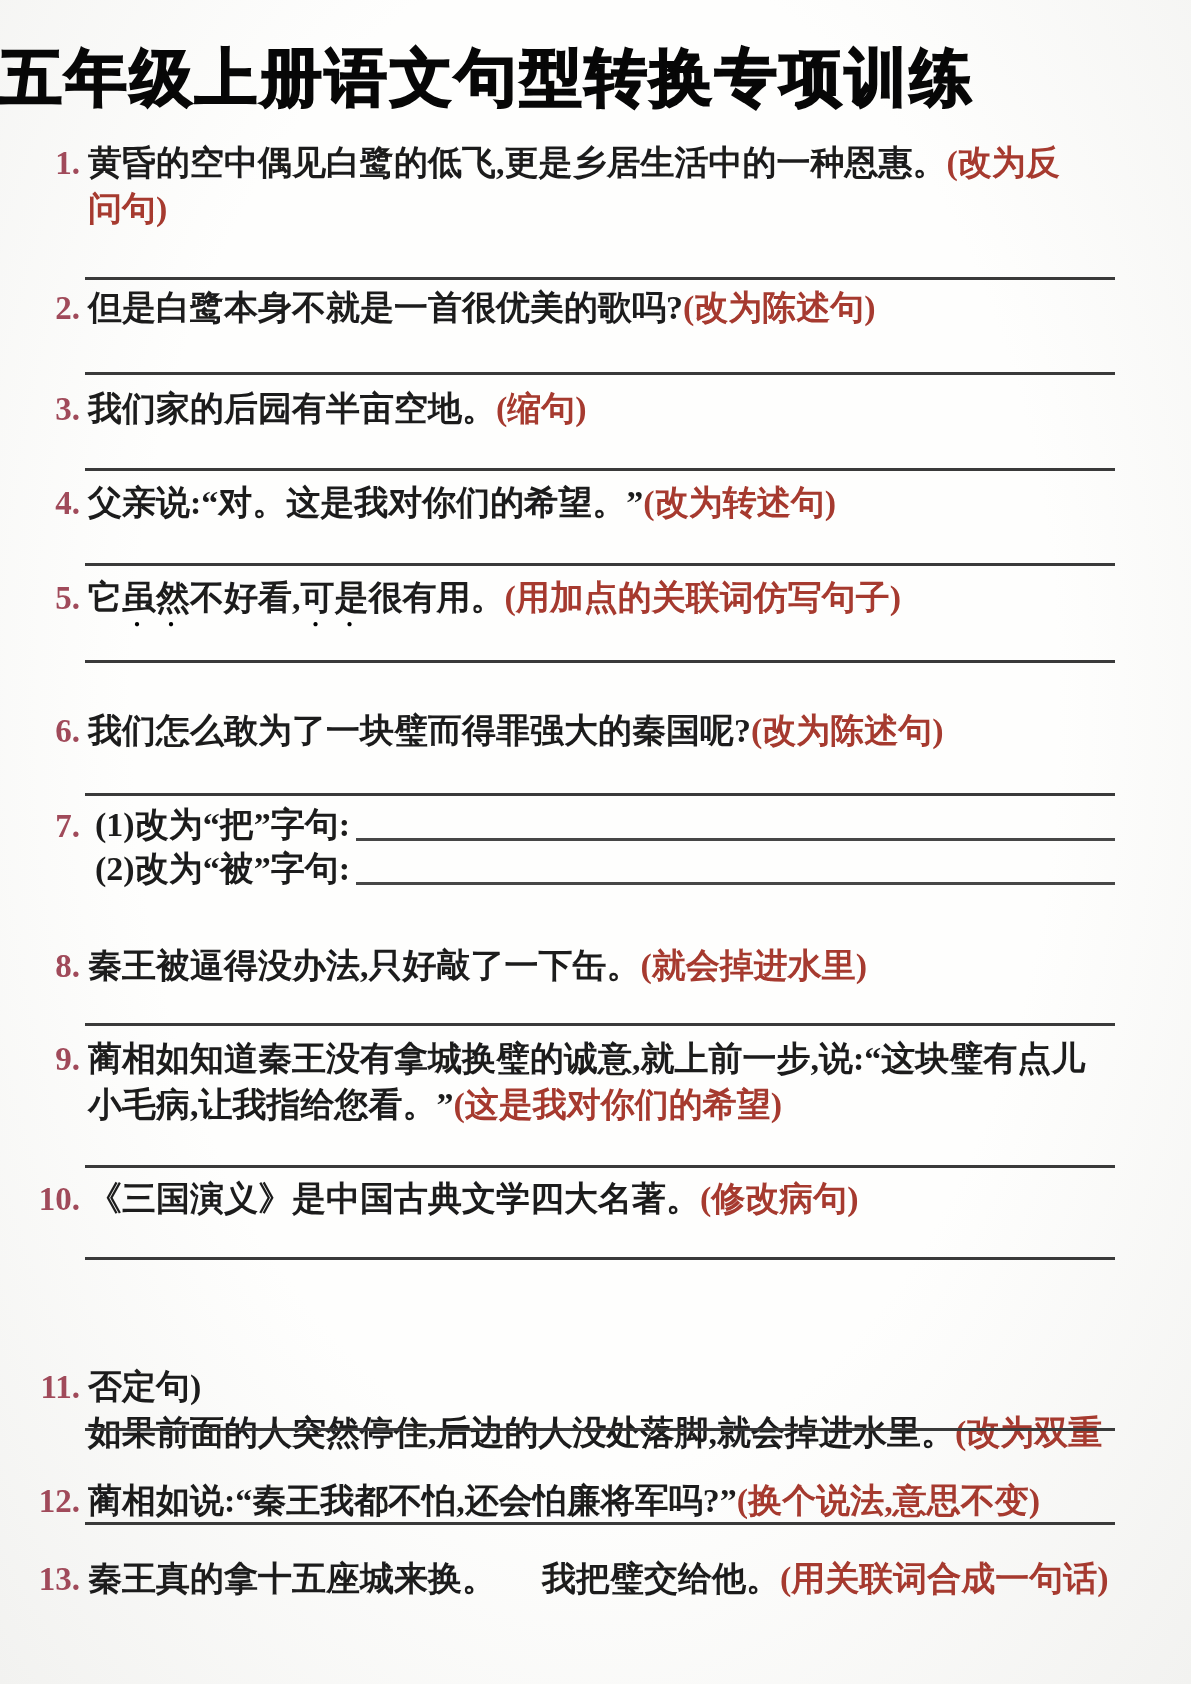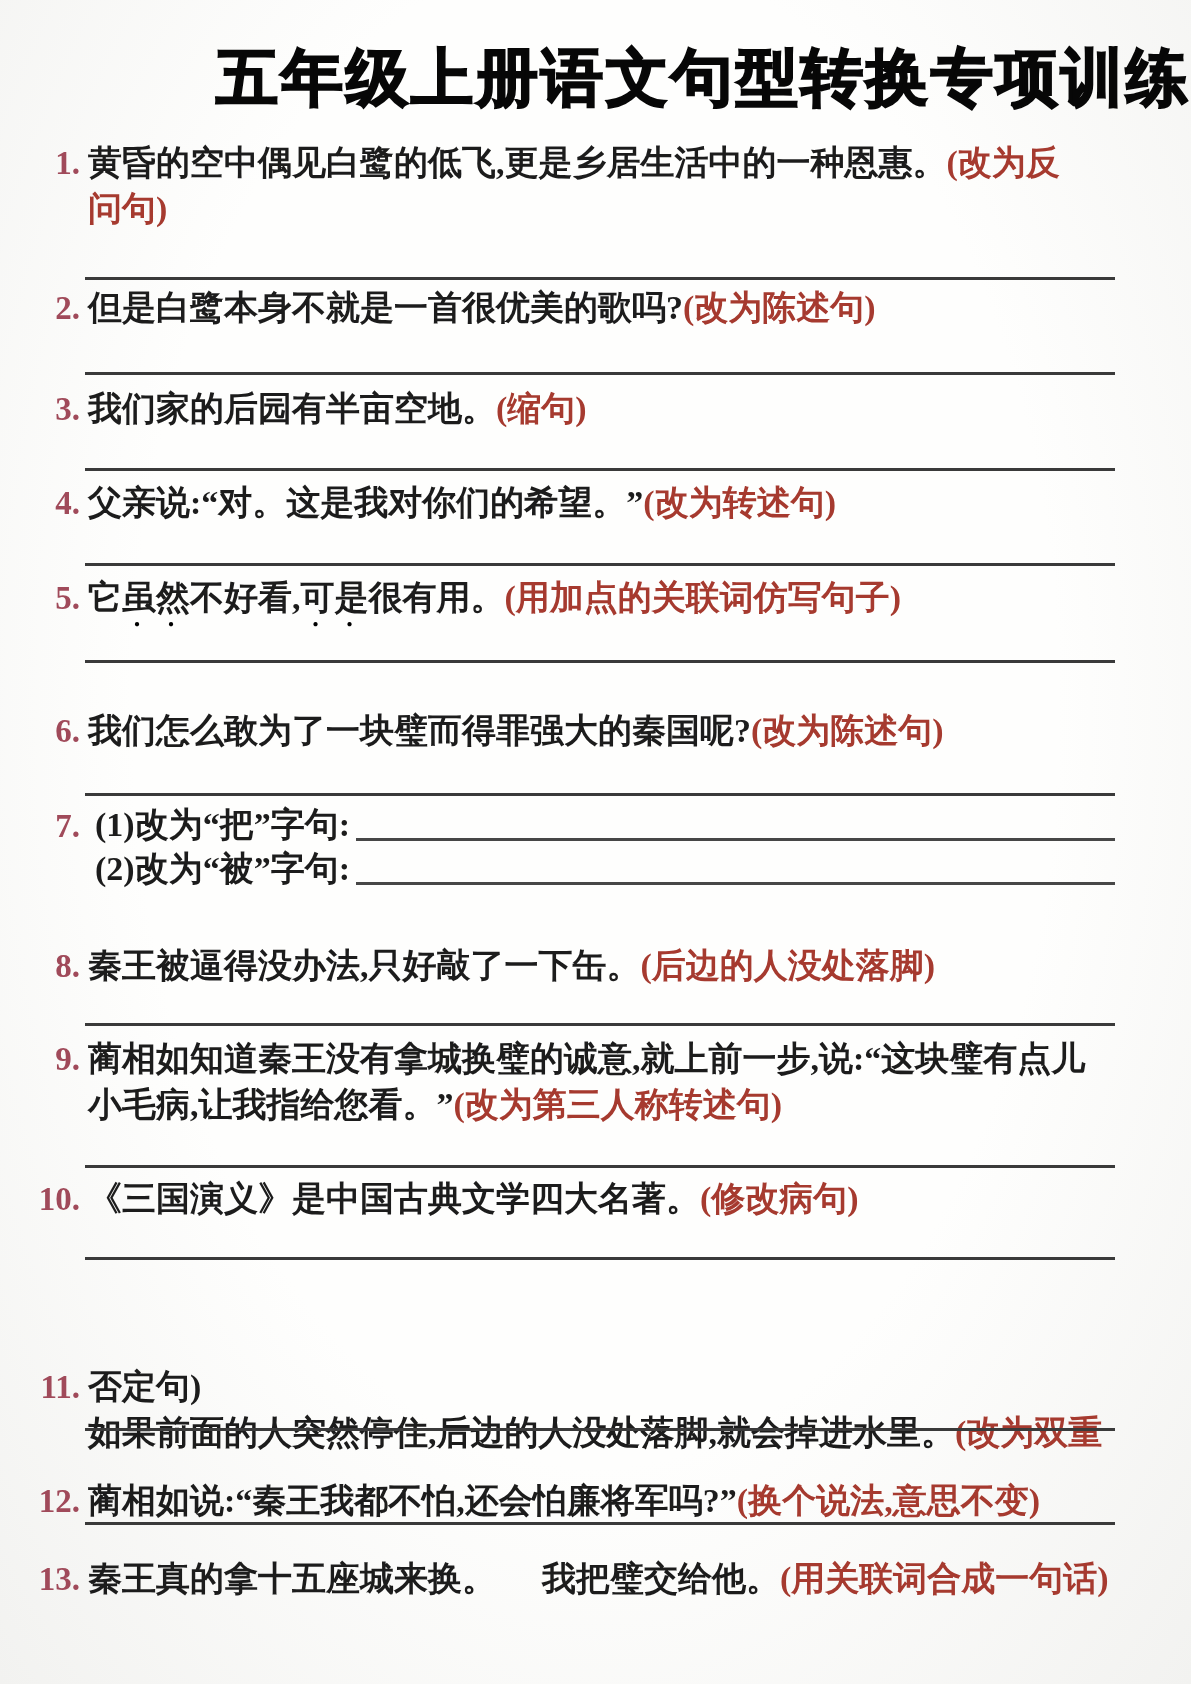--- a/index.html
+++ b/index.html
@@ -11,21 +11,21 @@
   .page{
     position:relative;
     width:1191px;height:1684px;
     background:radial-gradient(ellipse at 50% 42%, #fefefd 55%, #f2f2f0 100%);
     overflow:hidden;
   }
   .title{
     position:absolute;
     top:36px;left:0;right:0;
     margin:0;
-    text-align:right;
+    text-align:left;
     font-family:"Liberation Sans","DejaVu Sans",sans-serif;
     font-weight:900;
     font-size:62px;
     letter-spacing:3px;
     color:#070707;
     -webkit-text-stroke:2px #070707;
   }
   .items{position:absolute;left:0;top:0;width:1191px;height:1684px;}
   .item{
     position:absolute;
@@ -133,27 +133,27 @@
           <span class="sub-label">(1)改为“把”字句:</span>
           <span class="sub-rule"></span>
         </div>
         <div class="subline">
           <span class="sub-label">(2)改为“被”字句:</span>
           <span class="sub-rule"></span>
         </div>
       </div>
       <div class="item" style="top: 943px;">
         <span class="num">8.</span>
-        <div class="line"><span class="seg black">秦王被逼得没办法,只好敲了一下缶。</span><span class="seg red">(后边的人没处落脚)</span></div>
+        <div class="line"><span class="seg black">秦王被逼得没办法,只好敲了一下缶。</span><span class="seg red">(就会掉进水里)</span></div>
       </div>
       <div class="answer-rule" style="top: 1023px;"></div>
       <div class="item" style="top: 1036px;">
         <span class="num">9.</span>
         <div class="line"><span class="seg black">蔺相如知道秦王没有拿城换璧的诚意,就上前一步,说:“这块璧有点儿</span></div>
-        <div class="line"><span class="seg black">小毛病,让我指给您看。”</span><span class="seg red">(改为第三人称转述句)</span></div>
+        <div class="line"><span class="seg black">小毛病,让我指给您看。”</span><span class="seg red">(这是我对你们的希望)</span></div>
       </div>
       <div class="answer-rule" style="top: 1165px;"></div>
       <div class="item" style="top: 1176px;">
         <span class="num">10.</span>
         <div class="line"><span class="seg black">《三国演义》是中国古典文学四大名著。</span><span class="seg red">(修改病句)</span></div>
       </div>
       <div class="answer-rule" style="top: 1257px;"></div>
       <div class="item" style="top: 1364px;">
         <span class="num">11.</span>
         <div class="line"><span class="seg black">否定句)</span></div>

